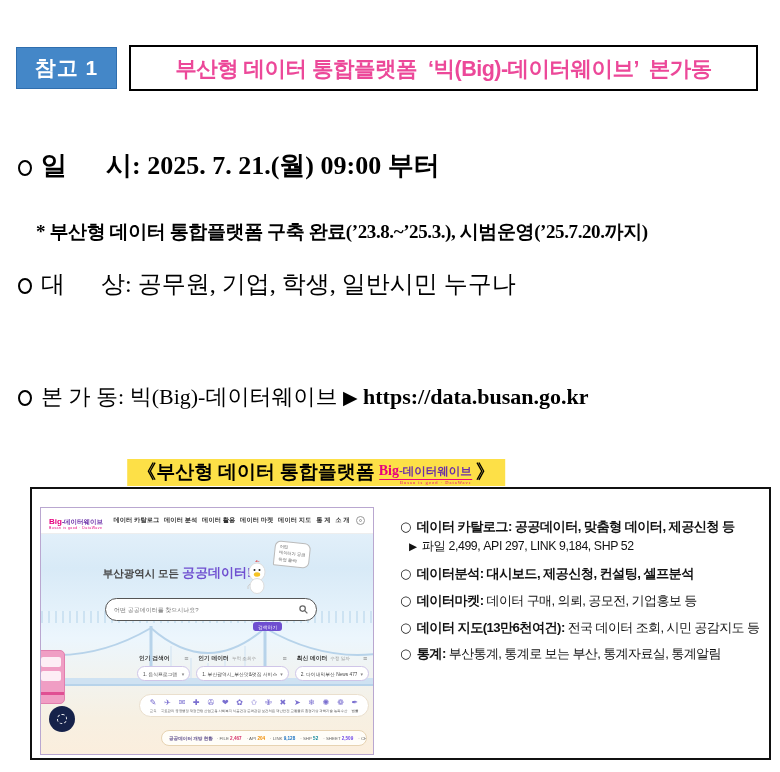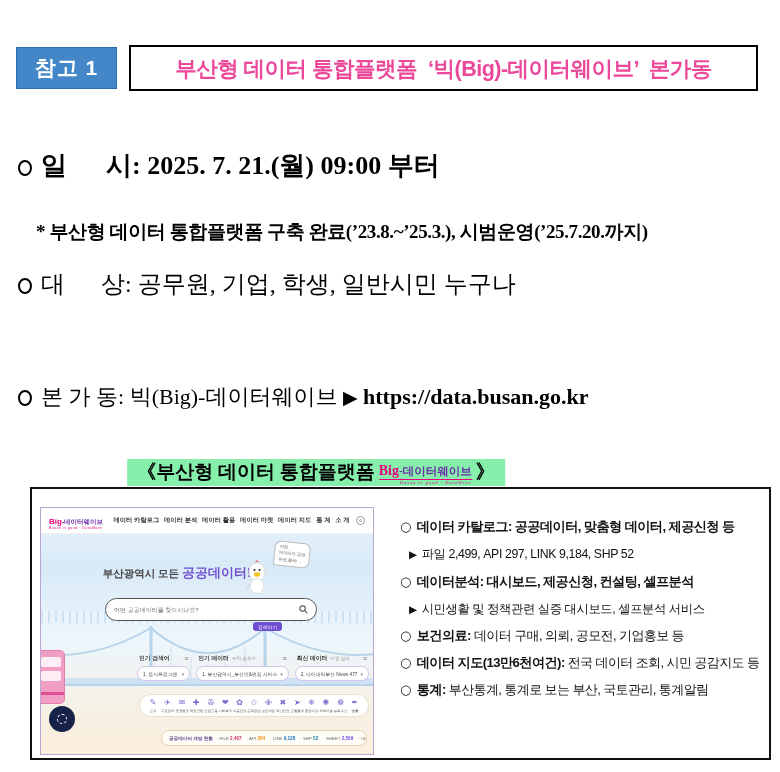--- a/index.html
+++ b/index.html
@@ -25,21 +25,21 @@
   .l-note { top:219px; left:36px; font-size:19px; font-weight:bold; letter-spacing:-0.4px;}
   .l2 { top:268px; font-size:24px; }
   .l3 { top:362px; font-size:22px;margin-top:20px; }
   .l3 .url { font-weight:bold; }
   .l3 .arrow { font-family:"DejaVu Sans",sans-serif; font-size:19px; }
 
   
   .figbox { position:absolute; left:30px; top:487px; width:741px; height:273px;
     border:2px solid #111; background:#fff; }
   .figcap { position:absolute; left:50%; transform:translateX(-50%); top:459px;
-    background:#86efac; padding:0 10px; font-size:19px; font-weight:bold; white-space:nowrap;
+    background:#fde047; padding:0 10px; font-size:19px; font-weight:bold; white-space:nowrap;
     color:#000; z-index:3; display:flex; align-items:center; gap:4px;}
   .figcap .logo { display:inline-block; text-align:right; line-height:1;
     font-family:Liberation Serif, serif; }
   .figcap .logo .l1a { color:#e6007e; font-size:14px; font-weight:bold; }
   .figcap .logo .l1b { color:#6a2ea8; font-size:11.5px; font-weight:bold; }
   .figcap .logo .tag { display:block; color:#e6007e; font-size:4.5px; font-weight:normal;
     border-top:1.5px solid #e6007e; margin-top:1px; padding-top:1px; letter-spacing:1px;}
 
   
   .shot { position:absolute; left:8px; top:18px; width:334px; height:248px;
@@ -120,21 +120,21 @@
 
   
   .features { position:absolute; left:360px; top:28px; width:372px;
     font-family:"Liberation Sans",sans-serif; color:#111; }
   .feat { margin-bottom:6.5px; white-space:nowrap; }
   .feat .main { font-size:13.2px; font-weight:bold; letter-spacing:-0.6px; line-height:1.55;margin-left:8px;}
   .feat .main .circ { font-family:"DejaVu Sans",sans-serif; font-weight:normal;
     font-size:13px; margin-right:6px; }
   .feat .main .norm { font-weight:normal; font-size:13px; }
   .feat .sub { font-size:12.3px; font-weight:normal; letter-spacing:-0.4px;
-    padding-left:17px; line-height:1.6;margin-top:8px; }
+    padding-left:17px; line-height:1.6; }
   .feat .sub .tri { font-family:"DejaVu Sans",sans-serif; font-size:10.5px; margin-right:5px;}
 </style>
 </head>
 <body>
 
 <div class="page">
 
   <div class="hdr-badge">참고 1</div>
   <div class="hdr-title">부산형 데이터 통합플랫폼  ‘빅(Big)-데이터웨이브’  본가동</div>
 
@@ -344,30 +344,29 @@
     </div>
 
     <div class="features">
 
     <div class="feat">
         <div class="main"><span class="circ">○</span><span>데이터 카탈로그:</span><span> 공공데이터, 맞춤형 데이터, 제공신청 등</span><span class="norm"></span></div>
         <div class="sub"><span class="tri">▶</span><span>파일 2,499, API 297, LINK 9,184, SHP 52</span></div>
       </div>
         <div class="feat">
         <div class="main"><span class="circ">○</span><span>데이터분석:</span><span> 대시보드, 제공신청, 컨설팅, 셀프분석</span><span class="norm"></span></div>
-        <div class="sub"><span class="tri">▶</span><span>시민생활 및 정책관련 실증 대시보드, 셀프분석 서비스</span></div>
       </div>
         <div class="feat">
-        <div class="main"><span class="circ">○</span><span>보건의료:</span><span></span><span class="norm"> 데이터 구매, 의뢰, 공모전, 기업홍보 등</span></div>
+        <div class="main"><span class="circ">○</span><span>데이터마켓:</span><span></span><span class="norm"> 데이터 구매, 의뢰, 공모전, 기업홍보 등</span></div>
 
       </div>
         <div class="feat">
         <div class="main"><span class="circ">○</span><span>데이터 지도(13만6천여건):</span><span></span><span class="norm"> 전국 데이터 조회, 시민 공감지도 등</span></div>
 
       </div>
         <div class="feat">
-        <div class="main"><span class="circ">○</span><span>통계:</span><span></span><span class="norm"> 부산통계, 통계로 보는 부산, 국토관리, 통계알림</span></div>
+        <div class="main"><span class="circ">○</span><span>통계:</span><span></span><span class="norm"> 부산통계, 통계로 보는 부산, 통계자료실, 통계알림</span></div>
 
       </div>
       </div>
 
   </div>
 </div>
 
 </body></html>

